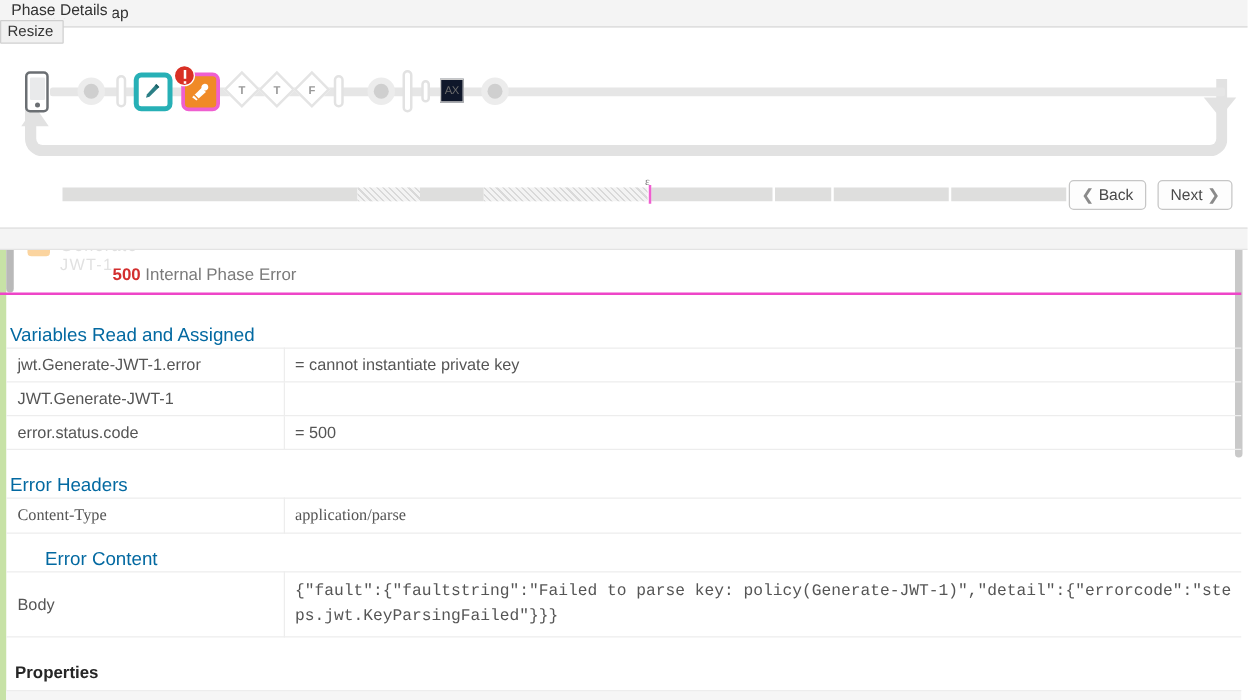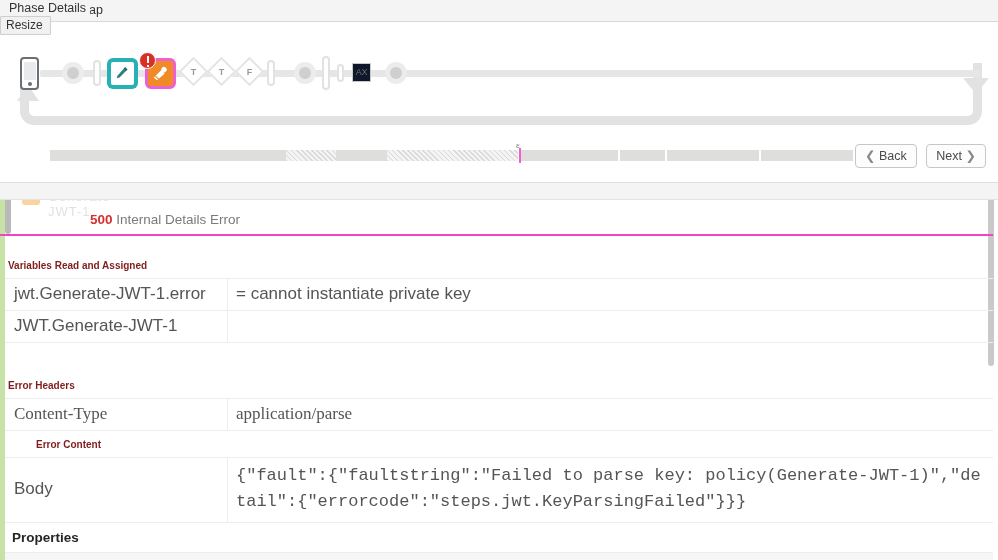--- a/index.html
+++ b/index.html
@@ -201,29 +201,29 @@
 
   .status-line{
     position:absolute;left:44px;top:22px;font-size:13.5px;color:#7a7a7a;
   }
   .status-code{color:#d32f2f;font-weight:bold;margin-left:46px;}
 
   .magenta-rule{
     position:absolute;left:0;top:44px;width:993px;height:2px;background:#ee45c8;
   }
   .sec-title{
-    position:absolute;left:8px;font-size:10px;font-weight:bold;color:#7f1d1d;
+    position:absolute;left:8px;font-size:15px;font-weight:normal;color:#0369a1;
   }
   table.kv{
     position:absolute;left:5px;border-collapse:collapse;width:988px;
     table-layout:fixed;
   }
   table.kv td{
     border-top:1px solid #ededed;border-bottom:1px solid #ededed;
-    padding:5px 8px 6px;font-size:17px;color:#555;vertical-align:middle;
+    padding:5px 8px 6px;font-size:13px;color:#555;vertical-align:middle;
   }
   table.kv td.k{width:205px;border-right:1px solid #ededed;padding-left:9px;}
   table.kv td.v{color:#555;}
   td.body-v{
     font-family:"Liberation Mono", monospace;font-size:12.5px;
     color:#444;line-height:1.55;word-break:break-all;padding:10px 8px;
   }
   td.body-k{vertical-align:middle;}
 
   .props-title{
@@ -327,36 +327,40 @@
     <div class="sb-left"></div>
     <div class="sb-right"></div>
 
     <div class="ghost-row">
       <div class="ghost-icon"></div>
       <div class="ghost-text">Generate-JWT-1</div>
     </div>
 
     <div class="status-line">
       <span class="status-code">500</span>
-      <span>Internal Details Error</span>
+      <span>Internal Phase Error</span>
     </div>
 
     <div class="magenta-rule"></div>
 
     <div class="sec-title" style="top:70px;">Variables Read and Assigned</div>
     <table class="kv" style="top:88px;">
       <tbody>
           <tr>
         <td class="k">jwt.Generate-JWT-1.error</td>
         <td class="v">= cannot instantiate private key</td>
       </tr>
       <tr>
         <td class="k">JWT.Generate-JWT-1</td>
         <td class="v"></td>
       </tr>
+      <tr>
+        <td class="k">error.status.code</td>
+        <td class="v">= 500</td>
+      </tr>
     </tbody>
       </table>
 
     <div class="sec-title" style="top:190px;">Error Headers</div>
     <table class="kv" style="top:208px;font-family:Liberation Serif, serif;">
       <tbody>
           <tr>
         <td class="k">Content-Type</td>
         <td class="v">application/parse</td>
       </tr>

